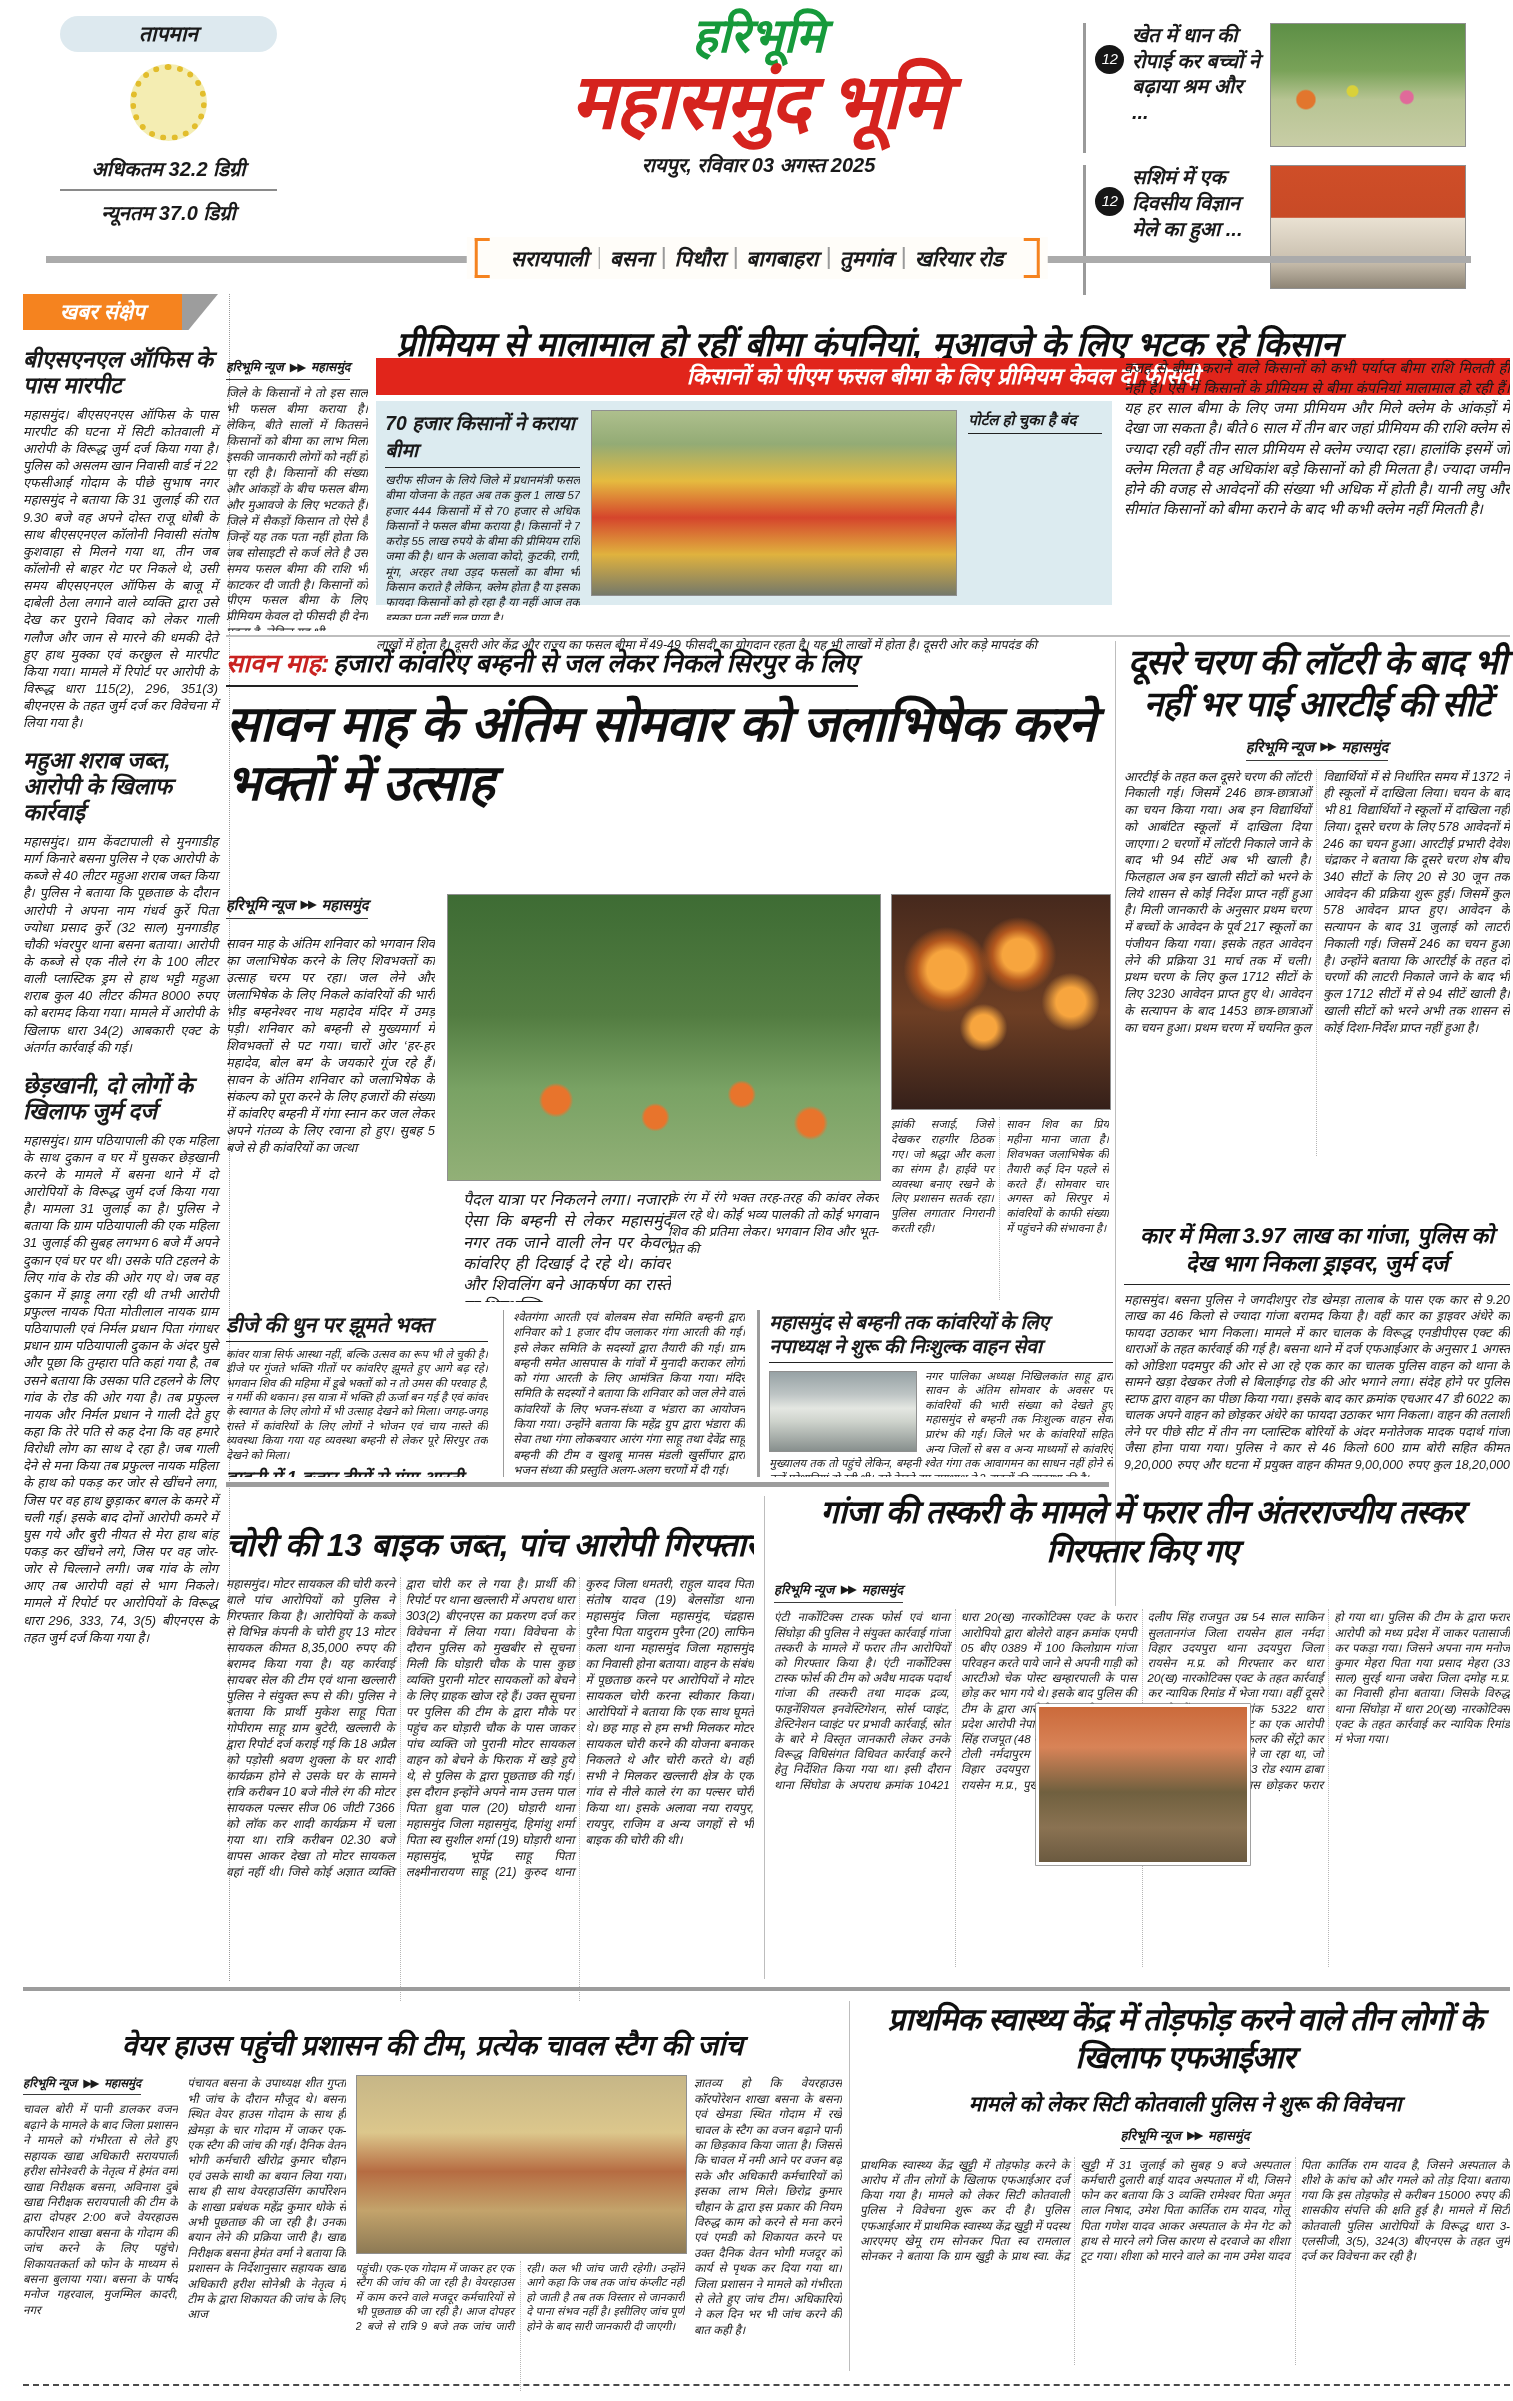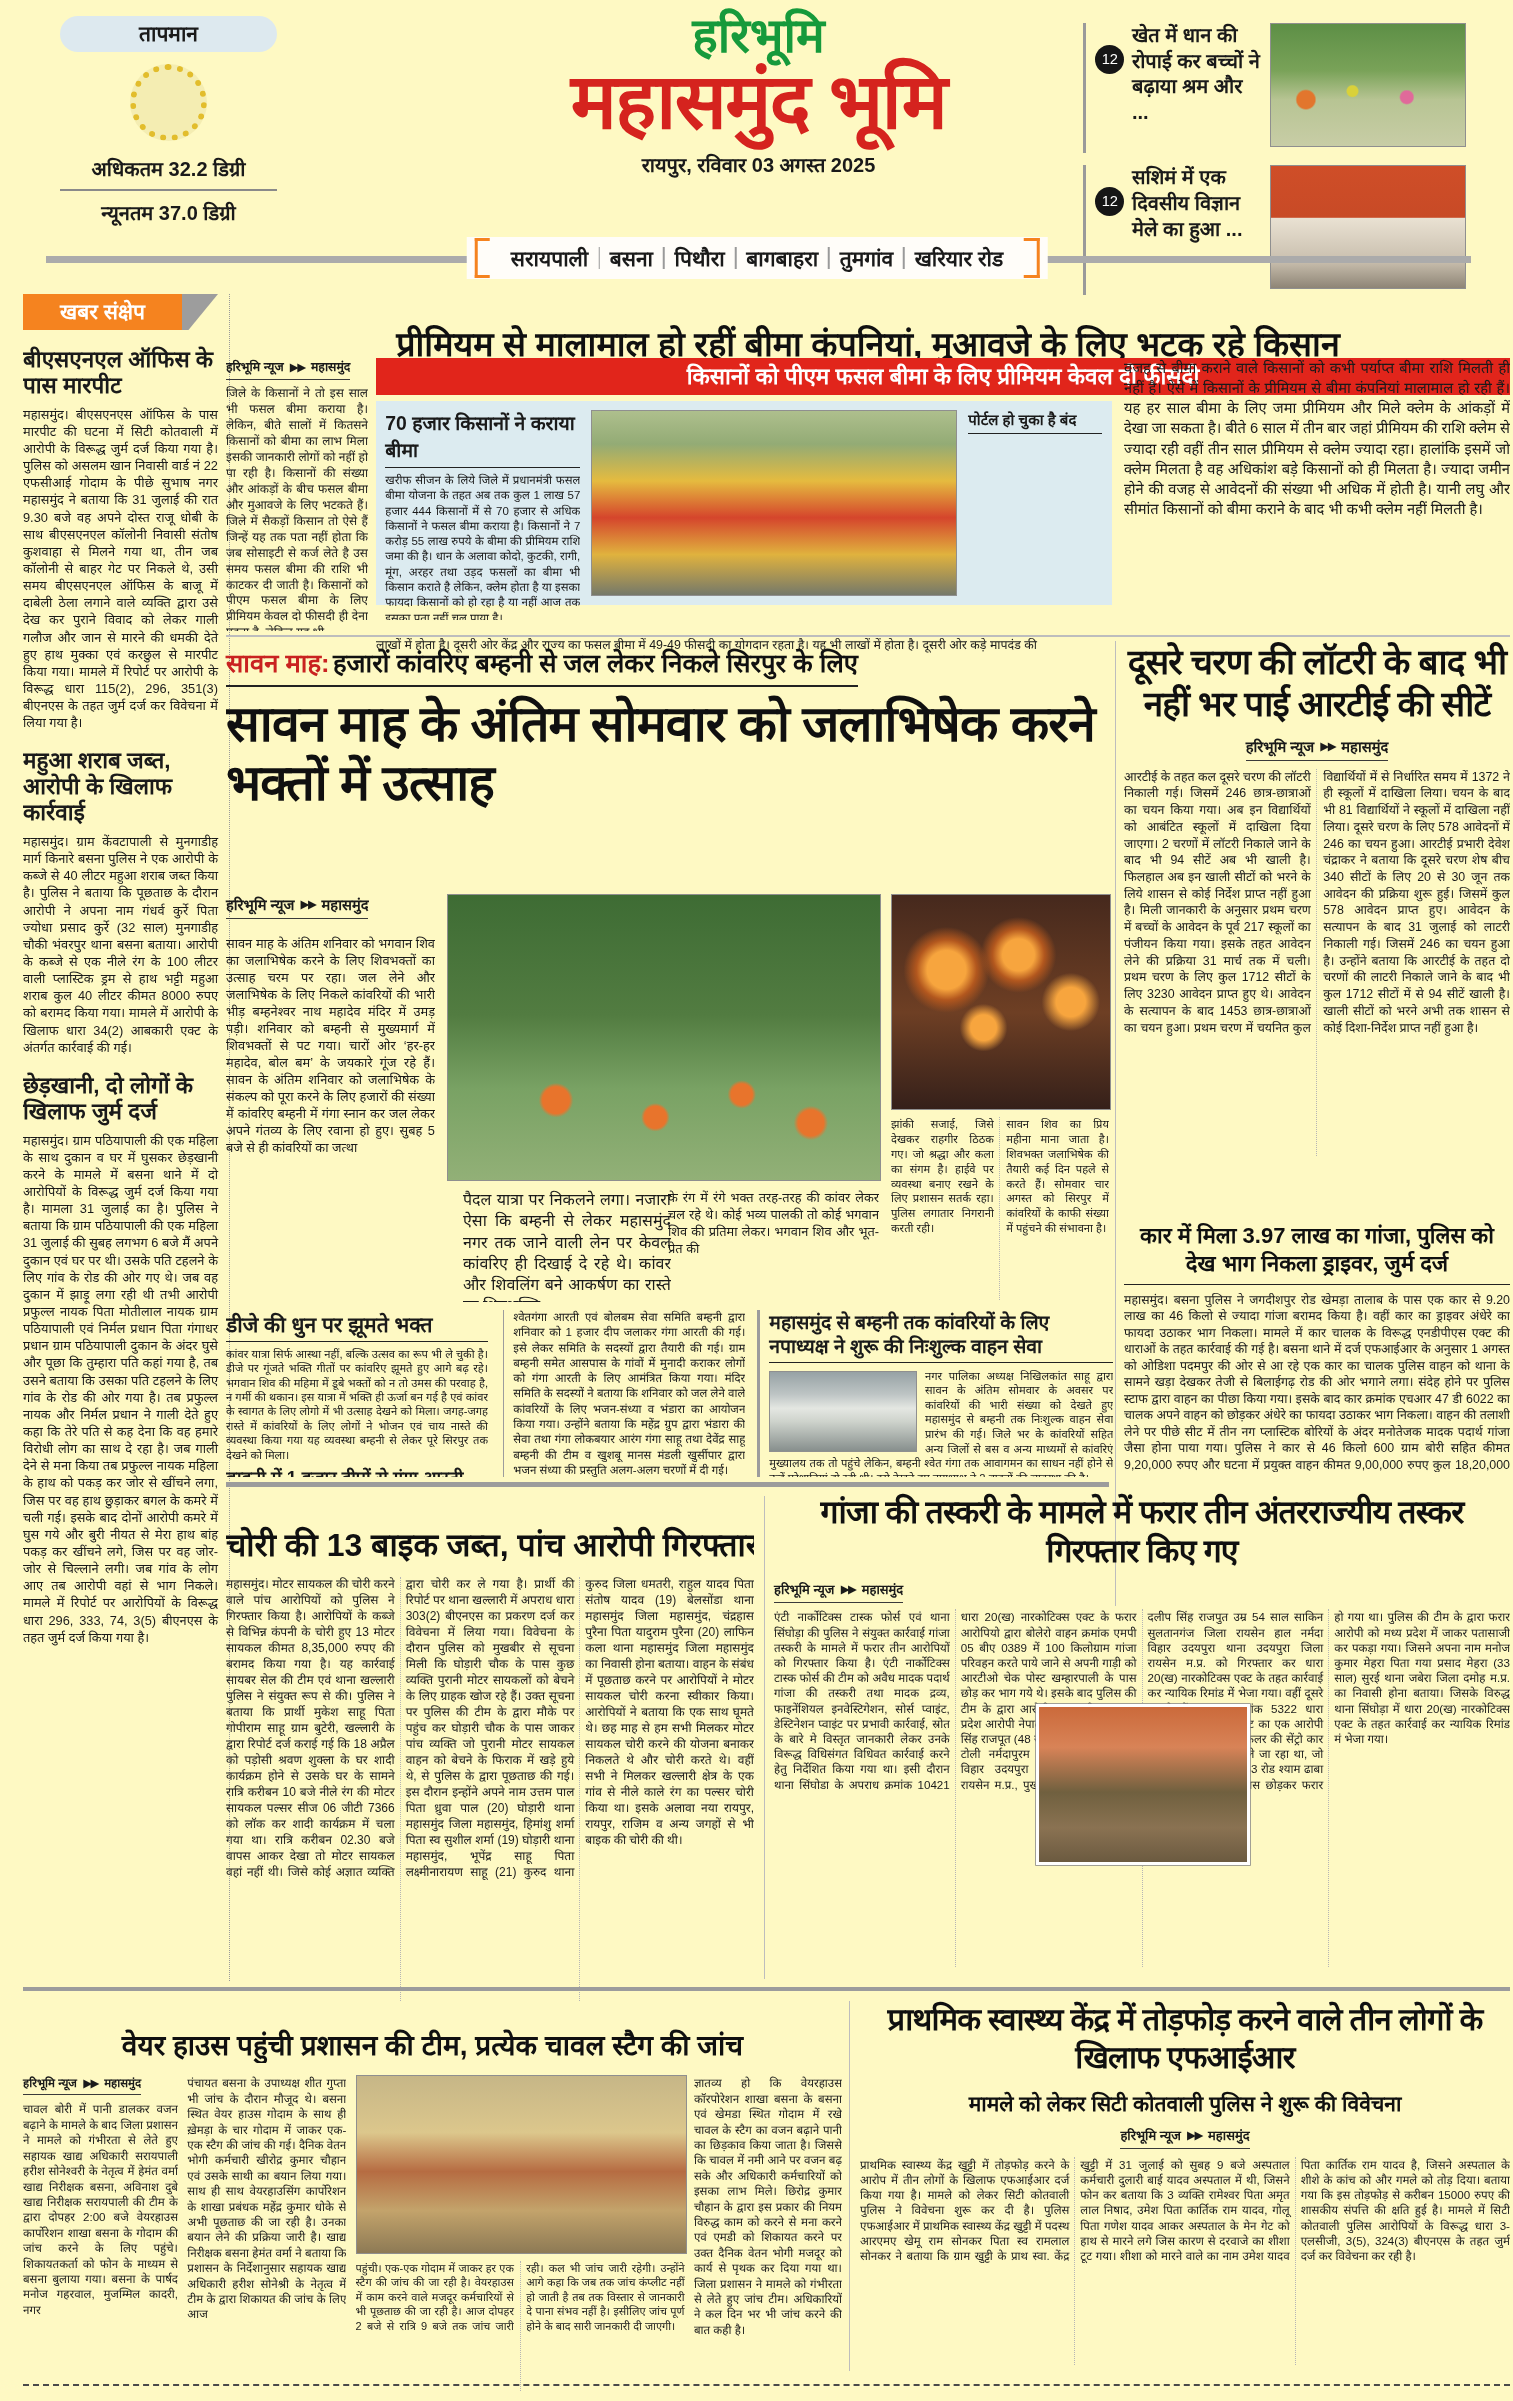--- a/index.html
+++ b/index.html
@@ -1,17 +1,17 @@
 <!DOCTYPE html>
 <html lang="hi" style="font-size:12.4px"><head>
 <meta charset="utf-8">
 <style>
   html,body{margin:0;padding:0;background:#e8e8e4;}
-  #page{position:relative;width:1514px;height:2401px;background:#fef9c3;margin:0 auto;
-        font-family:"Liberation Sans","DejaVu Sans",sans-serif;color:#1a1a1a;overflow:hidden;}
+  #page{position:relative;width:1514px;height:2401px;background:#ffffff;margin:0 auto;
+        font-family:"Liberation Sans","DejaVu Sans",sans-serif;color:#1a1a1a;overflow:hidden;font-style:italic;}
   .abs{position:absolute;}
   .c{text-align:center;}
   .hd{font-weight:800;color:#101010;}
   .clip{overflow:hidden;}
   .nowrap{white-space:nowrap;margin-top:24px;}
   
   .w-pill{background:#dde9ef;border-radius:18.6px;height:36px;line-height:36px;font-size:21px;font-weight:800;}
   .sun{width:65px;height:65px;border-radius:50%;background:#f4edb2;border:6.2px dotted #e2bd2c;margin:12.4px auto 7.7px;}
   .w-max{font-size:20px;font-weight:700;padding:6.2px 0 7.7px;border-bottom:2.3px solid #8a8a8a;}
   .w-min{font-size:20px;font-weight:700;padding-top:7.7px;}

